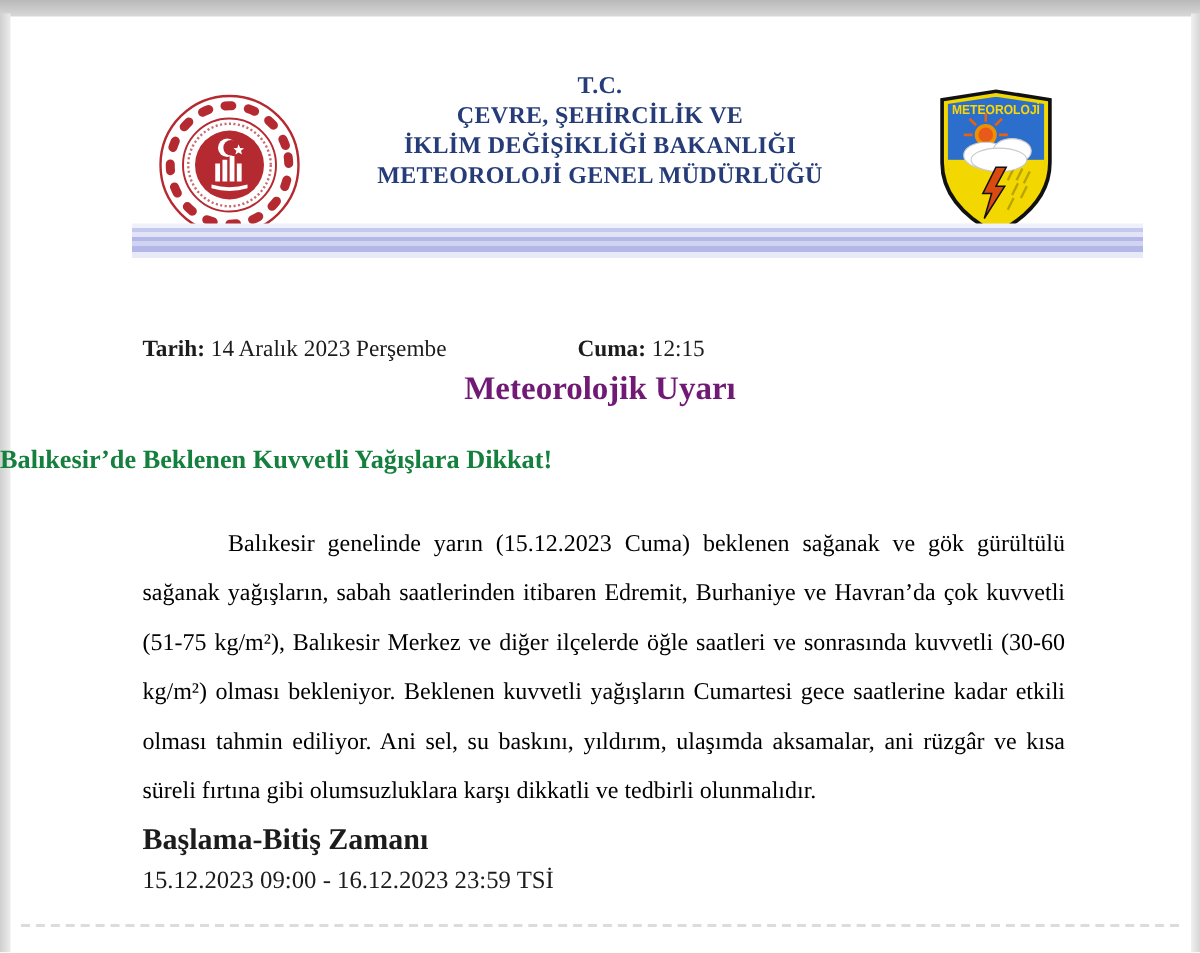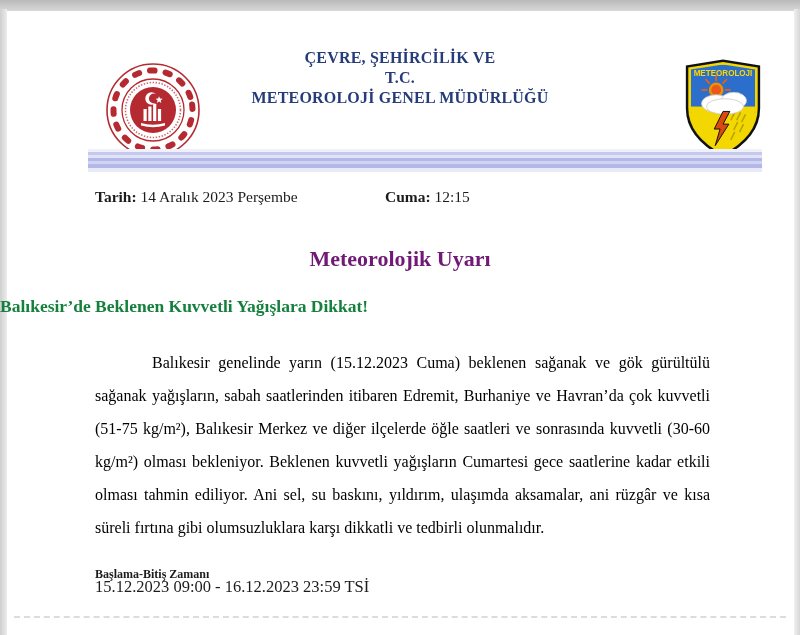--- a/index.html
+++ b/index.html
@@ -35,37 +35,37 @@
   .org-block {
     position: absolute; top: 48px; left: 210px; width: 380px;
     text-align: center;
     color: #253c78;
     font-weight: bold;
     font-size: 16px;
     line-height: 20px;
     letter-spacing: 0.2px;
   }
   .ministry-logo { position: absolute; left: 103px; top: 60px; width: 100px; height: 100px; }
-  .met-logo     { position: absolute; left: 679px; top: 57px; width: 88px; height: 103px; }
+  .met-logo     { position: absolute; left: 620px; top: 57px; width: 88px; height: 103px; }
 
   .stripe-bar {
     position: absolute; left: 88px; top: 149px; width: 674px; height: 23px;
     background: linear-gradient(to bottom,
       #eef0fa 0px, #eef0fa 3px,
       #c6c9ef 3px, #c6c9ef 6px,
       #e2e4f6 6px, #e2e4f6 9px,
       #b4b8e9 9px, #b4b8e9 12px,
       #d0d3f1 12px, #d0d3f1 15px,
       #b4b8e9 15px, #b4b8e9 19px,
       #e8eaf8 19px, #e8eaf8 23px);
   }
 
   
   .meta-row { position: absolute; top: 188px; left: 0; width: 800px; height: 24px; font-size: 15.5px; }
-  .meta-item { position: absolute; white-space: nowrap; }
+  .meta-item { position: absolute; white-space: nowrap; margin-top: 36px; }
   .meta-date { left: 95px; }
   .meta-time { left: 385px; }
   .meta-no   { left: 523px; }
   .meta-label { font-weight: bold; }
 
   
   .warn-title {
     position: absolute; top: 246px; left: 0; width: 800px;
     text-align: center; font-weight: bold; font-size: 22px; color: #701a75;
   }
@@ -76,22 +76,22 @@
 
   
   .warn-body {
     position: absolute; top: 346px; left: 95px; width: 615px;
     font-size: 16px; line-height: 33px;
     text-align: justify; text-indent: 57px;
     color: #000000;
   }
 
   .period-label {
-    position: absolute; top: 567px; left: 95px;
-    font-weight: bold; font-size: 12px;
+    position: absolute; top: 549px; left: 95px;
+    font-weight: bold; font-size: 20px;
   }
   .period-value {
     position: absolute; top: 577px; left: 95px;
     font-size: 16.5px;
   }
 </style>
 </head>
 <body>
 
 <div class="page">
@@ -119,22 +119,23 @@
       <rect x="40.5" y="49" width="3.2" height="12" fill="#ffffff"></rect>
       <rect x="45.3" y="46.5" width="3.2" height="14.5" fill="#ffffff"></rect>
       <rect x="50.1" y="44" width="3.2" height="17" fill="#ffffff"></rect>
       <rect x="54.9" y="49" width="3.2" height="12" fill="#ffffff"></rect>
 
       <path d="M38 63 Q50 66.5 62 63 L62 65.5 Q50 69 38 65.5 Z" fill="#ffffff"></path>
     </svg>
   </div>
 
   <div class="org-block">
+    <div>T.C.</div>
     <div>ÇEVRE, ŞEHİRCİLİK VE</div>
-    <div>T.C.</div>
+    <div>İKLİM DEĞİŞİKLİĞİ BAKANLIĞI</div>
     <div>METEOROLOJİ GENEL MÜDÜRLÜĞÜ</div>
   </div>
 
   <div class="met-logo">
     <svg viewBox="0 0 90 104" width="88" height="103">
       <defs>
         <clipPath id="shieldClip">
           <path d="M45 7 L78 12 L78 51 Q78 78 45 96 Q12 78 12 51 L12 12 Z"></path>
         </clipPath>
       </defs>

